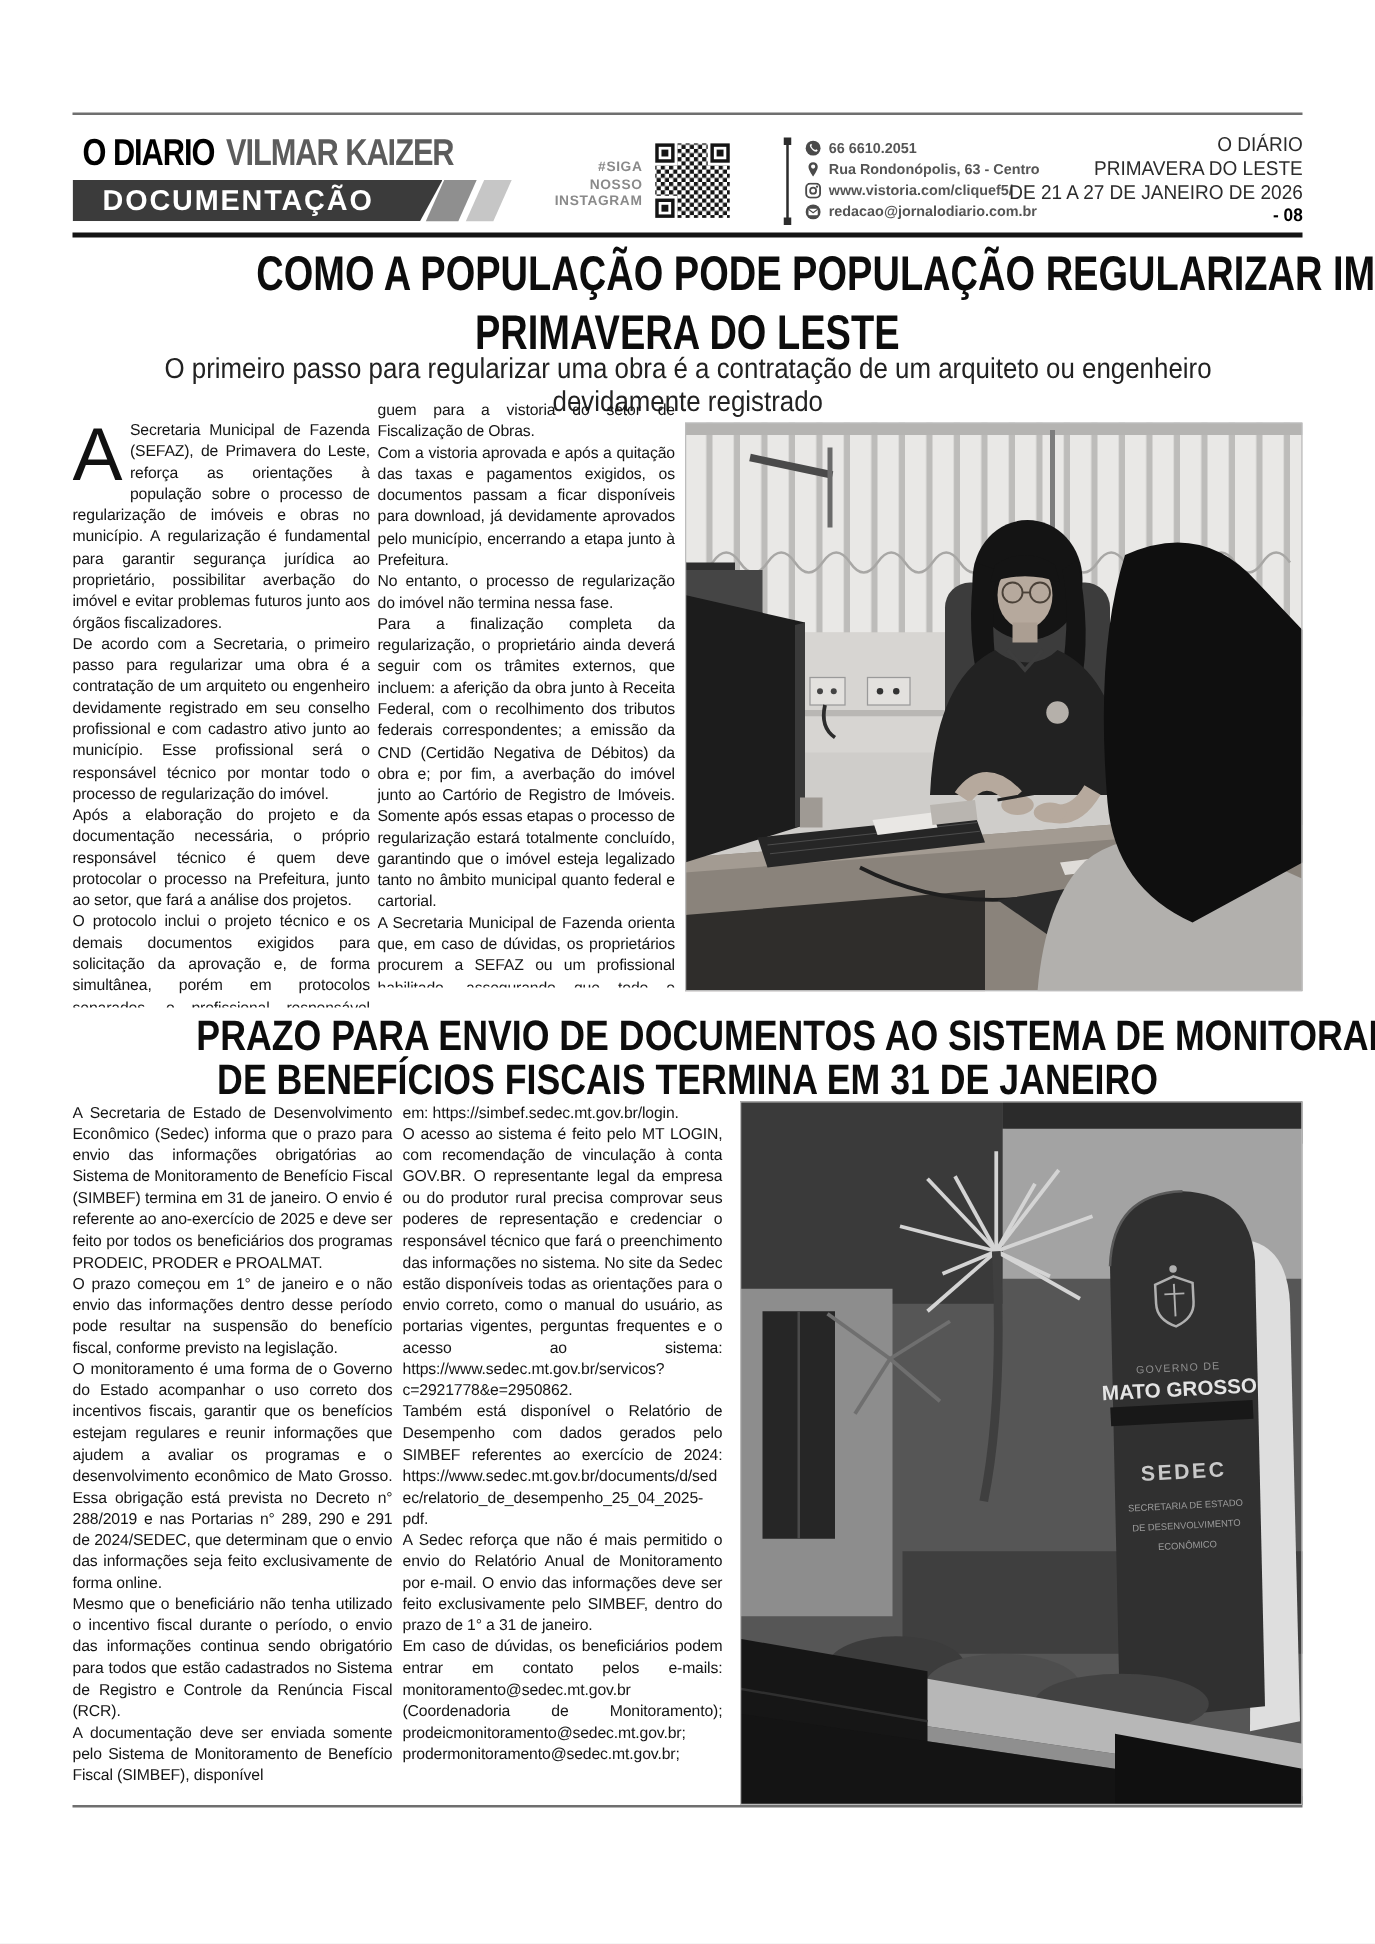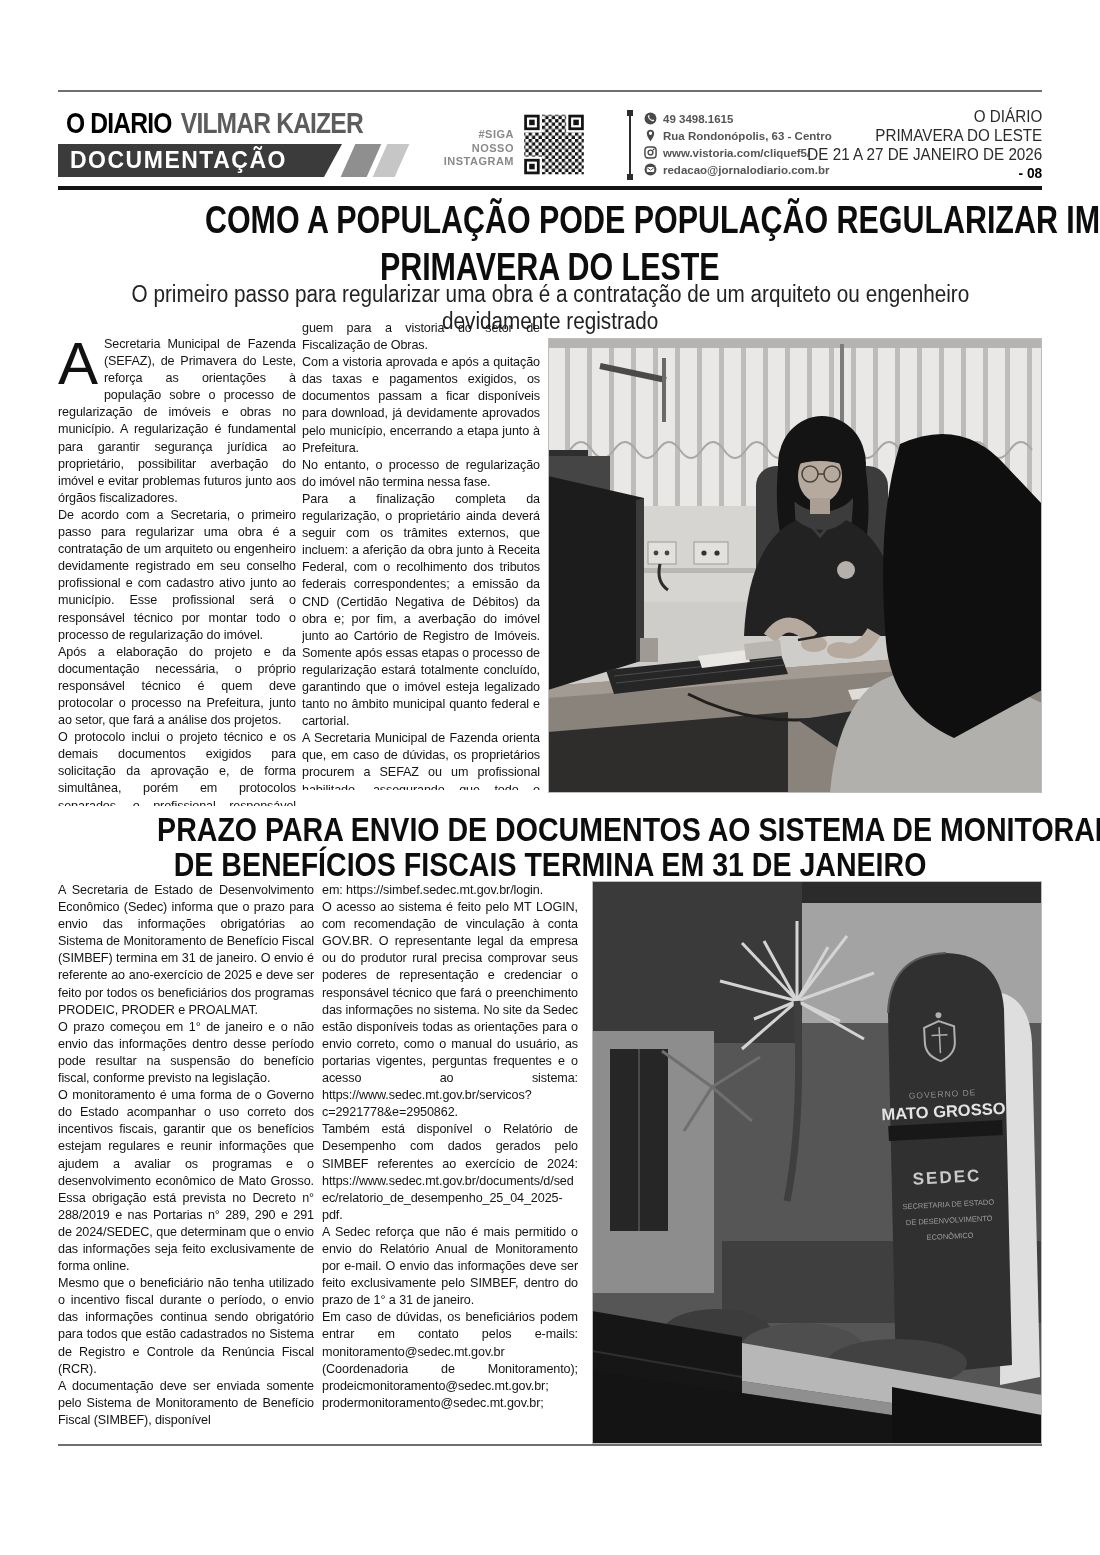--- a/index.html
+++ b/index.html
@@ -12,21 +12,21 @@
 
   
   #masthead{position:absolute;left:66px;top:106px;white-space:nowrap;font-weight:bold;
             font-size:30px;letter-spacing:-1px;}
   #masthead .cond{display:inline-block;transform:scaleX(.82);transform-origin:left center;}
   #masthead .brand{color:#000;}
   #masthead .columnist{color:#5c5c5c;margin-left:4px;}
 
   #doc-banner{position:absolute;left:58px;top:144px;width:272px;height:33px;background:#3b3b3b;
               color:#fff;font-weight:bold;font-size:23px;line-height:33px;letter-spacing:1.5px;
-              padding-left:12px;clip-path:polygon(0 0,100% 0,calc(100% - 18px) 100%,0 100%);}
+              padding-left:24px;clip-path:polygon(0 0,100% 0,calc(100% - 18px) 100%,0 100%);}
   .slash{position:absolute;top:144px;height:33px;transform:skewX(-24deg);}
   #slash1{left:348px;width:26px;background:#8f8f8f;}
   #slash2{left:380px;width:22px;background:#c6c6c6;}
 
   #siga{position:absolute;left:436px;top:128px;width:78px;text-align:right;
         font-size:11px;font-weight:bold;color:#8a8a8a;line-height:13.5px;letter-spacing:.5px;}
 
   #qr{position:absolute;left:522px;top:111px;width:64px;height:67px;}
 
   #vsep{position:absolute;left:629px;top:112px;width:2px;height:66px;background:#2c2c2c;}
@@ -120,21 +120,21 @@
   </svg>
 
   <div id="vsep"></div>
 
   <div id="contacts">
     <div class="contact-row">
       <svg class="cicon" viewBox="0 0 14 14">
           <circle cx="7" cy="7" r="6.4" fill="#4a4a4a"></circle>
           <path d="M9.8 8.8c-.5.5-2-.2-3.2-1.4S4.7 4.7 5.2 4.2l.8-.8L4.7 2.1 3.6 3.2c-.8.8.2 3.2 2.2 5.2s4.4 3 5.2 2.2l1.1-1.1-1.3-1.3z" fill="#fff" transform="scale(.78) translate(2,2)"></path>
         </svg>
-      <span class="contact-text">49 3498.1615</span>
+      <span class="contact-text">66 6610.2051</span>
     </div>
     <div class="contact-row">
       <svg class="cicon" viewBox="0 0 14 14">
           <path d="M7 .8C4.7.8 3 2.5 3 4.8c0 3 4 8.4 4 8.4s4-5.4 4-8.4C11 2.5 9.3.8 7 .8zm0 5.6a1.8 1.8 0 1 1 0-3.6 1.8 1.8 0 0 1 0 3.6z" fill="#4a4a4a"></path>
         </svg>
       <span class="contact-text">Rua Rondonópolis, 63 - Centro</span>
     </div>
     <div class="contact-row">
       <svg class="cicon" viewBox="0 0 14 14">
           <rect x="1" y="1" width="12" height="12" rx="3.5" fill="none" stroke="#4a4a4a" stroke-width="1.6"></rect>

